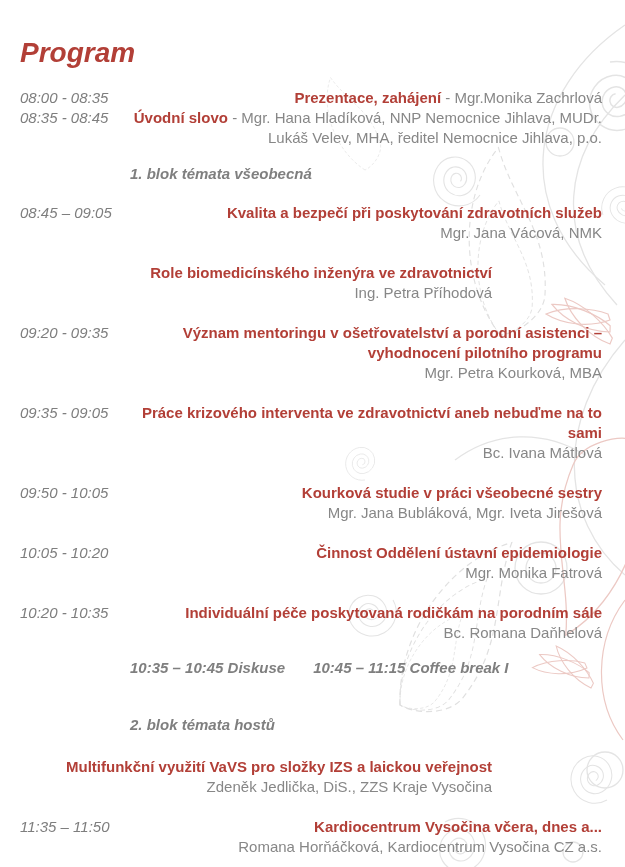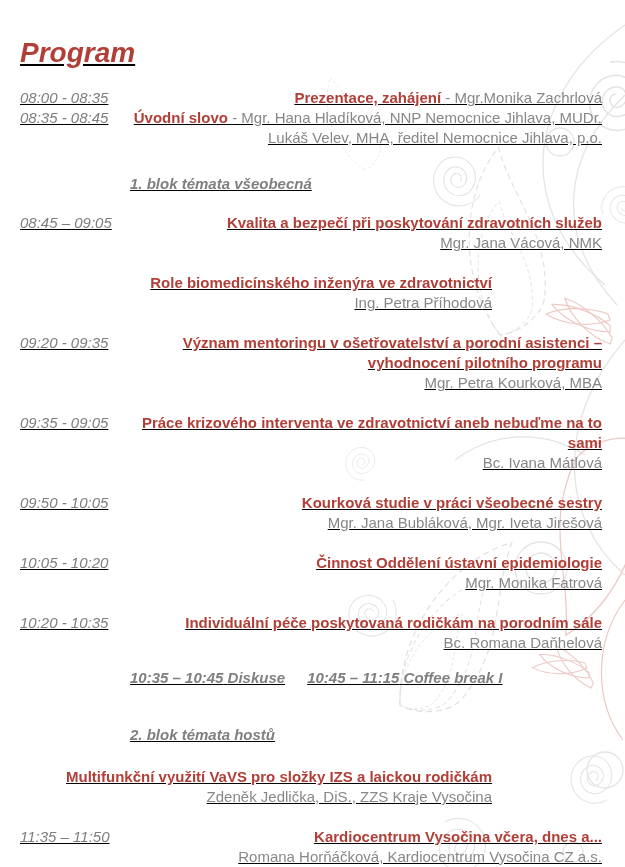--- a/index.html
+++ b/index.html
@@ -16,51 +16,50 @@
     position:relative;
     overflow:hidden;
   }
   .bg-pattern{
     position:absolute;top:0;right:0;width:320px;height:867px;
     z-index:0;pointer-events:none;
   }
   .content{
     position:relative;z-index:1;
     padding:38px 1px 0 20px;
-    text-decoration:underline;
   }
   .page-title{
     margin:0 0 20px 0;
     font-size:28px;line-height:30px;
     font-weight:bold;font-style:italic;
     color:var(--red);
   }
   .schedule{font-size:15px;line-height:20px;}
   .session{display:flex;margin:0 0 20px 0;}
-  .session-group{margin:0 0 26px 0;}
+  .session-group{margin:0 0 16px 0;}
   .session-group .session{margin:0;}
   .time{
     width:110px;flex:none;
     color:var(--time-gray);font-style:italic;
   }
   .body-col{width:472px;text-align:right;}
   .stitle{color:var(--red);font-weight:bold;}
   .speaker{color:var(--speaker-gray);font-weight:normal;}
   .block-label{
     margin:0 0 19px 110px;
     color:var(--label-gray);
     font-weight:bold;font-style:italic;
   }
   .break-row{
     display:flex;
     margin:-5px 0 20px 110px;
     color:var(--label-gray);
     font-weight:bold;font-style:italic;
   }
-  .break-item + .break-item{margin-left:22px;}
+  .break-item + .break-item{margin-left:28px;}
   .break-row + .block-label{margin-top:37px;margin-bottom:22px;}
 </style>
 </head>
 <body>
 
 <svg class="bg-pattern" viewBox="0 0 320 867" xmlns="http://www.w3.org/2000/svg" aria-hidden="true">
   <defs>
     <path id="spiral" d="M0,0 a30,30 0 0 1 -60,0 a24,24 0 0 1 48,0 a18,18 0 0 1 -36,0 a13,13 0 0 1 26,0 a9,9 0 0 1 -18,0 a6,6 0 0 1 12,0" fill="none"></path>
     <path id="leaf" d="M0,0 C30,-70 110,-110 170,-100 C130,-60 120,-10 60,20 C40,30 10,15 0,0 Z" fill="none"></path>
     <path id="petal" d="M0,0 C-8,-22 -4,-48 6,-64 C14,-44 12,-18 6,-2 Z" fill="none"></path>
@@ -146,20 +145,20 @@
       <div class="session">
         <div class="time">10:20 - 10:35</div>
         <div class="body-col"><span class="stitle">Individuální péče poskytovaná rodičkám na porodním sále</span><div class="speaker">Bc. Romana Daňhelová</div></div>
       </div>
       <div class="break-row">
         <span class="break-item"><span>10:35 – 10:45</span> <span>Diskuse</span></span>
         <span class="break-item"><span>10:45 – 11:15</span> <span>Coffee break I</span></span>
       </div>
       <div class="block-label">2. blok témata hostů</div>
       <div class="session">
-        <div class="body-col"><span class="stitle">Multifunkční využití VaVS pro složky IZS a laickou rodičkám</span><div class="speaker">Zdeněk Jedlička, DiS., ZZS Kraje Vysočina</div></div>
+        <div class="body-col"><span class="stitle">Multifunkční využití VaVS pro složky IZS a laickou veřejnost</span><div class="speaker">Zdeněk Jedlička, DiS., ZZS Kraje Vysočina</div></div>
       </div>
       <div class="session">
         <div class="time">11:35 – 11:50</div>
         <div class="body-col"><span class="stitle">Kardiocentrum Vysočina včera, dnes a...</span><div class="speaker">Romana Horňáčková, Kardiocentrum Vysočina CZ a.s.</div></div>
       </div>
     </div>
 </div>
 
 </body></html>

